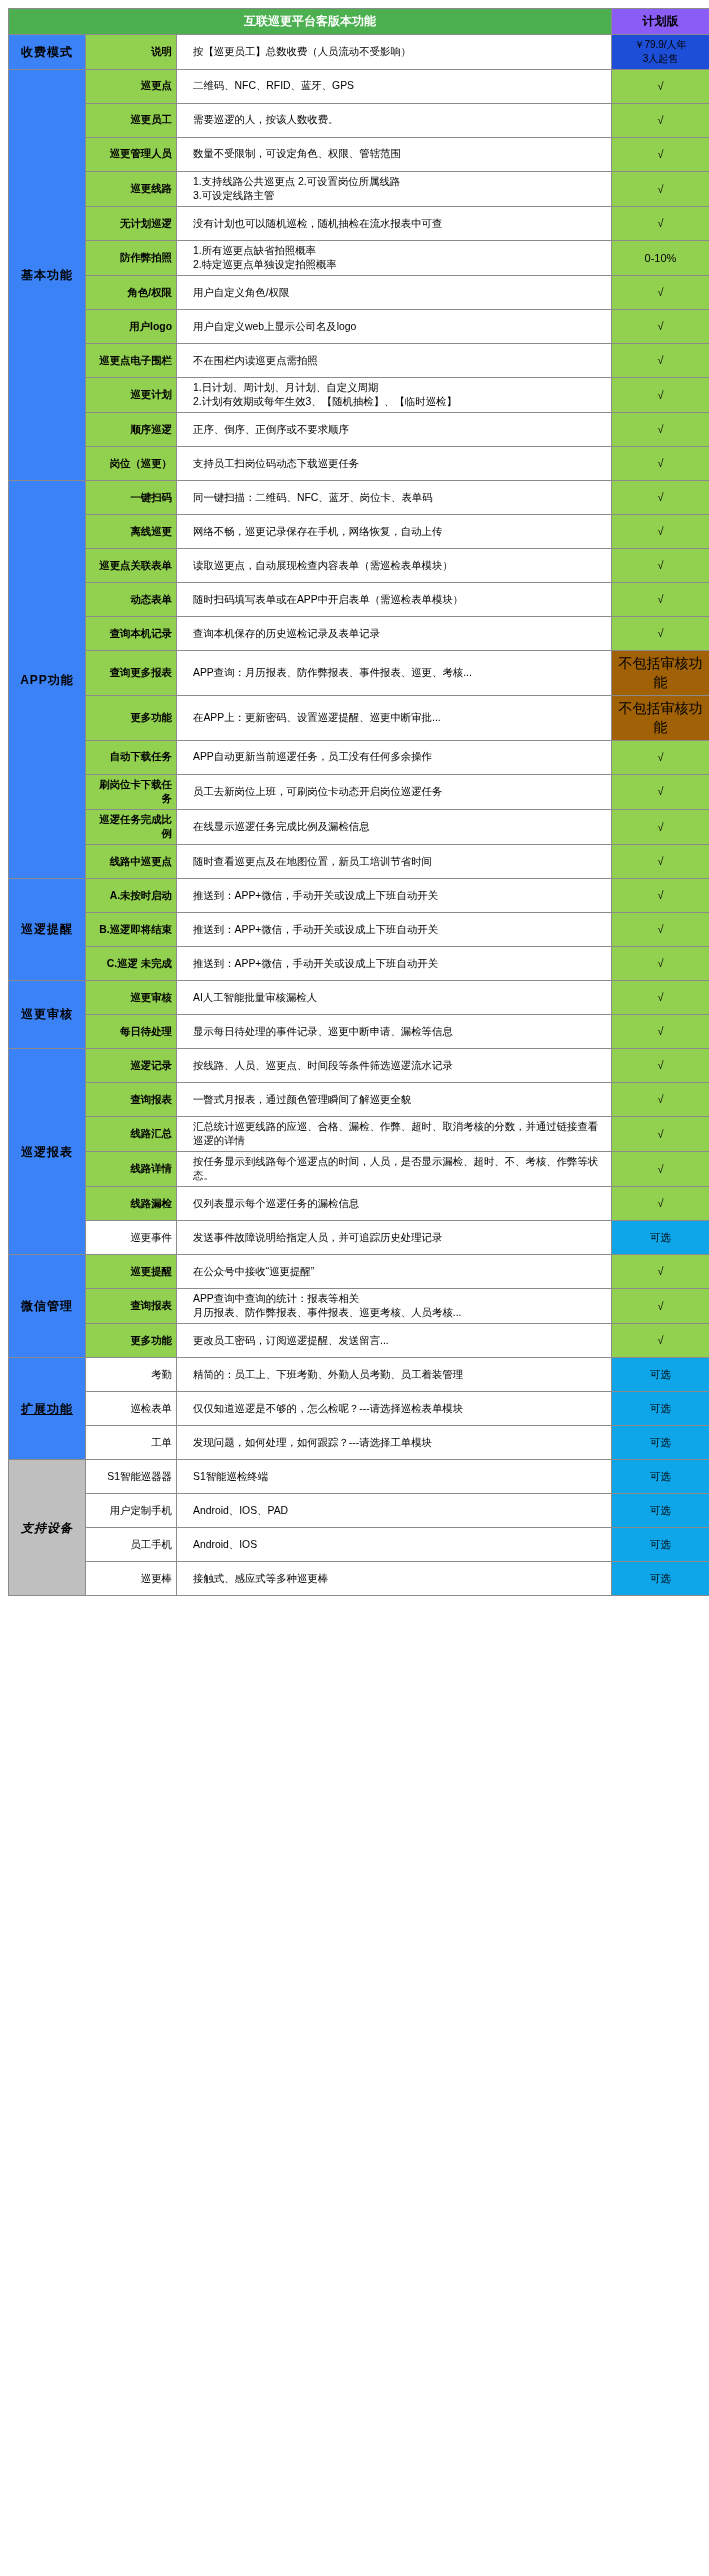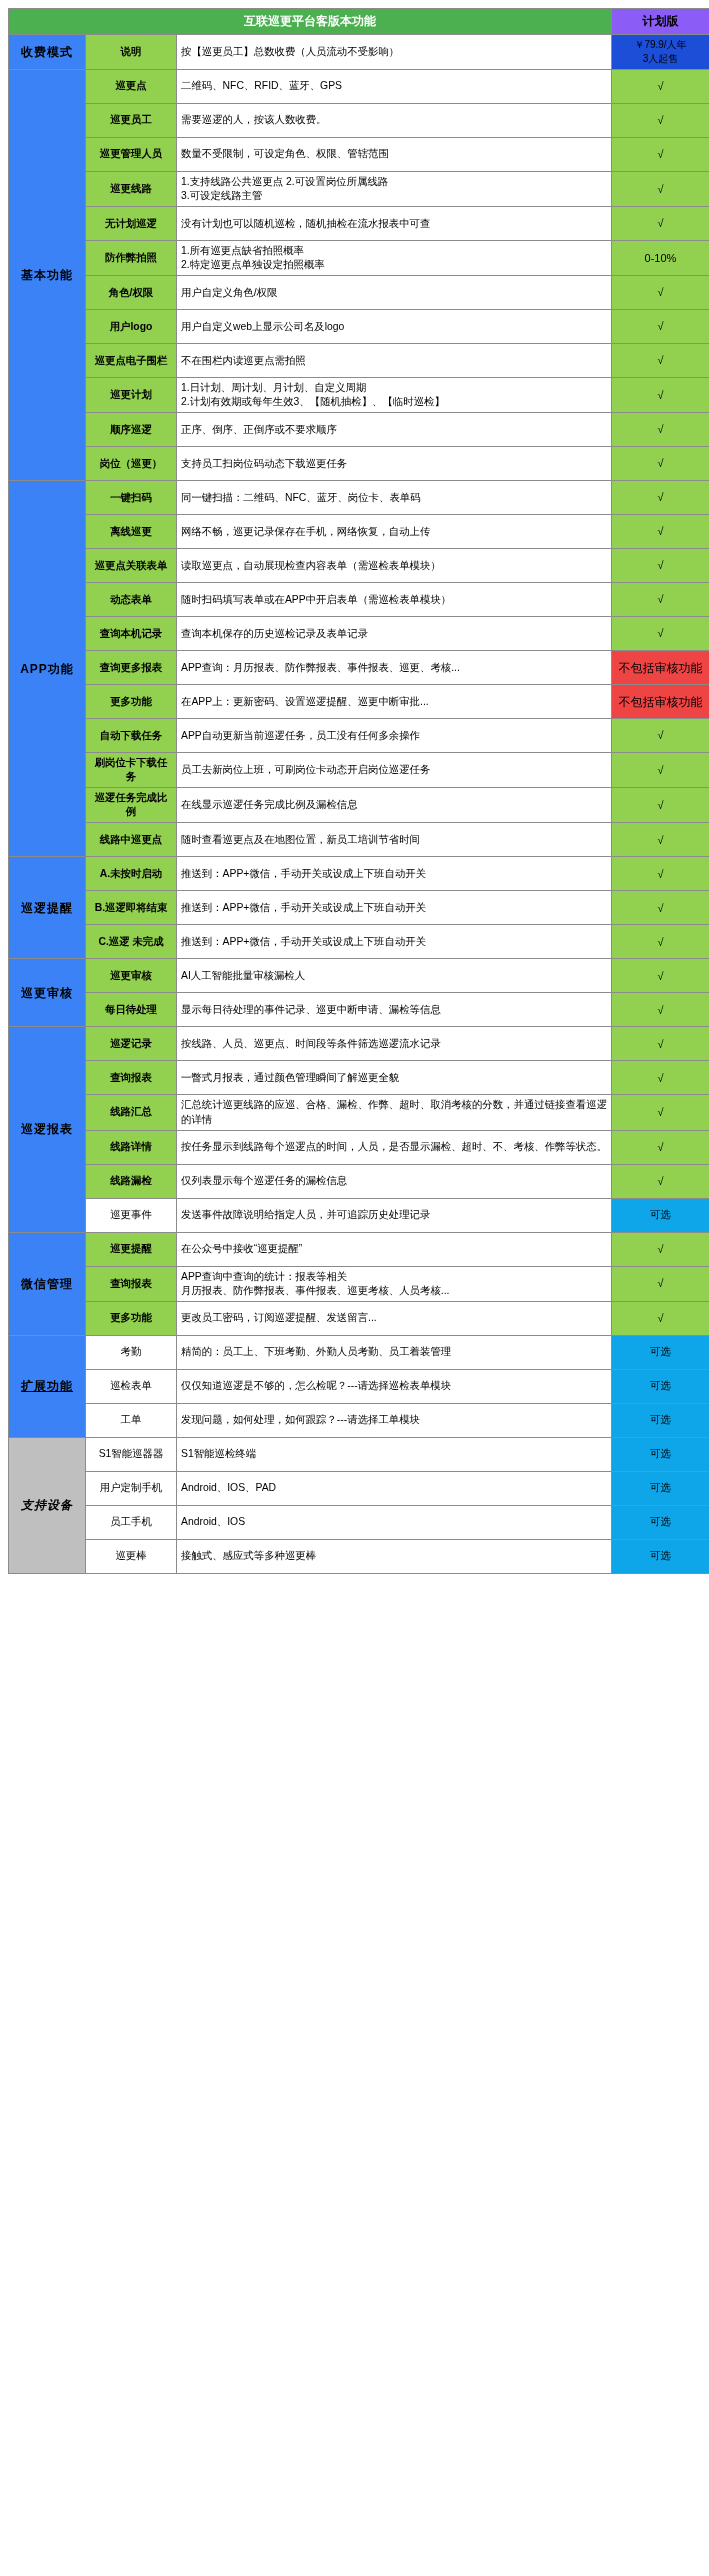--- a/index.html
+++ b/index.html
@@ -53,44 +53,44 @@
     color: #000;
     font-weight: bold;
     text-align: center;
     font-size: 12px;
     letter-spacing: 1px;
   }
   .group.blue { background: #3b82f6; text-decoration: underline; }
   .group.gray { background: #bfbfbf; font-style: italic; }
   .item {
     background: #92d050;
-    text-align: center;
+    text-align: right;
     font-weight: bold;
     font-size: 10.4px;
     height: 34px;
   }
   .item.plain { background: #ffffff; font-weight: normal; }
   .desc {
     background: #ffffff;
     text-align: left;
-    padding-left: 4px;
+    padding-left: 16px;
   }
   .plan {
     background: #92d050;
     text-align: center;
     font-size: 11px;
   }
   .plan.price {
     background: #1d4ed8;
     font-size: 10px;
     line-height: 1.4;
   }
   .plan.note {
-    background: #ef4444;
-    font-size: 12px;
+    background: #a16207;
+    font-size: 14px;
     color: #000;
   }
   .plan.opt { background: #0ea5e9; font-size: 10.4px; }
   .two-line { white-space: pre-line; }
 </style>
 </head>
 <body>
 
 <div id="sheet">
   <table>

